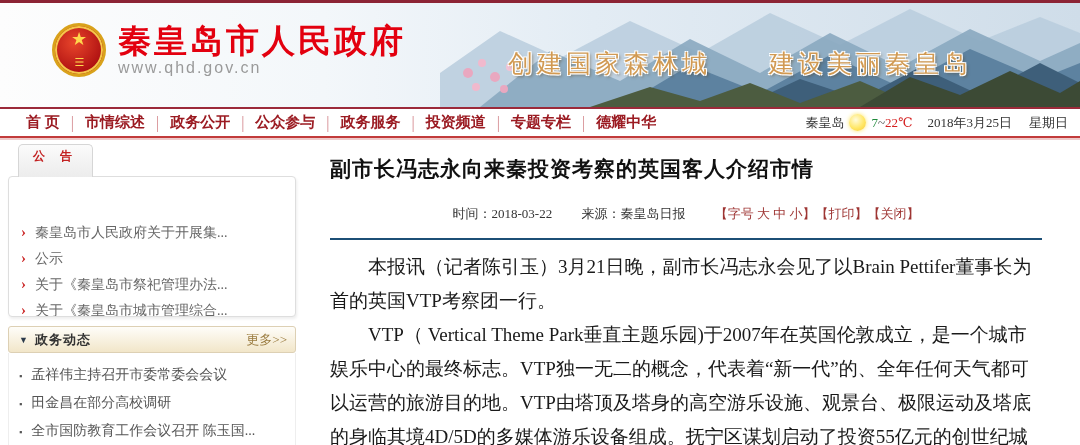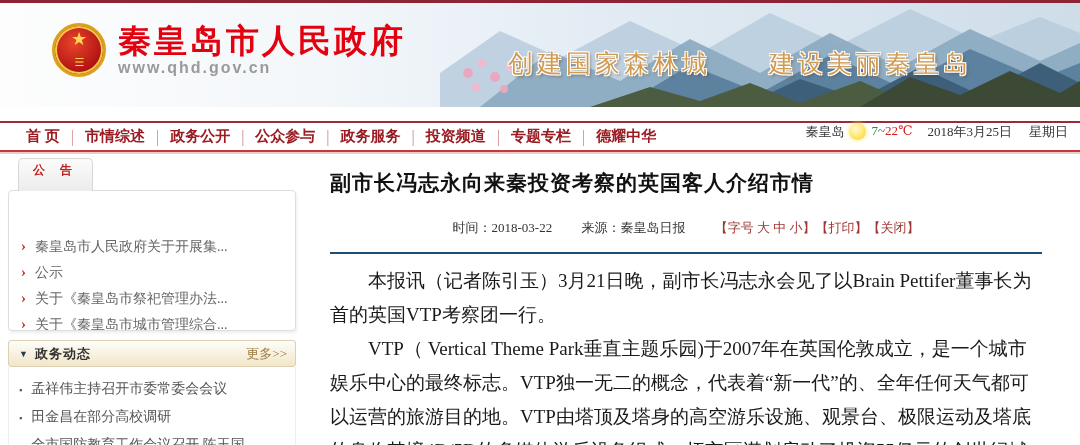--- a/index.html
+++ b/index.html
@@ -14,34 +14,34 @@
   .logo-area { position: absolute; left: 52px; top: 20px; display: flex; align-items: center; z-index: 2; }
   .emblem { width: 54px; height: 54px; border-radius: 50%;
     background: radial-gradient(circle at 40% 35%, #e8452b, #b01212 70%);
     border: 3px solid #d9a21b; position: relative; box-shadow: inset 0 0 0 2px #f5c84c; }
   .emblem .star { position: absolute; left: 0; right: 0; top: 4px; text-align: center;
     color: #ffd84d; font-size: 18px; line-height: 18px; }
   .emblem .gate { position: absolute; left: 0; right: 0; bottom: 6px; text-align: center;
     color: #ffd84d; font-size: 11px; line-height: 11px; letter-spacing: -1px; }
   .logo-text { margin-left: 12px; }
   .site-title { font-size: 33px; font-weight: bold; color: #e3000f; letter-spacing: 3px; line-height: 36px; }
-  .site-url { font-size: 16px; color: #9a9a9a; font-weight: bold; letter-spacing: 2px;
+  .site-url { font-size: 16px; color: #9a9a9a; font-weight: normal; letter-spacing: 2px;
     font-family: "Liberation Sans", sans-serif; }
   .slogans { position: absolute; left: 508px; top: 44px; z-index: 2; display: flex; gap: 58px;
     font-size: 25px; font-weight: normal; color: #d19a53; letter-spacing: 4px;
     text-shadow: 1px 1px 0 #fff, -1px -1px 0 #fff, 1px -1px 0 #fff, -1px 1px 0 #fff, 2px 2px 3px rgba(90,60,20,.55); }
 
   
   .navbar { position: relative; height: 31px; background: #fff;
     border-top: 2px solid #9c2a3a; border-bottom: 2px solid #c23b3b;
-    box-shadow: 0 2px 0 rgba(224,160,160,.55); margin-top: 14px; }
+    box-shadow: 0 2px 0 rgba(224,160,160,.55); }
   .nav-list { list-style: none; display: flex; align-items: center; height: 27px; padding-left: 26px; }
   .nav-item { font-size: 15px; font-weight: bold; color: #9b1b22; cursor: pointer; white-space: nowrap; }
   .nav-sep { color: #d4888e; margin: 0 11px; font-weight: normal; }
-  .weather { position: absolute; right: 12px; top: 0; height: 27px; display: flex; 
+  .weather { position: absolute; right: 12px; top: 0; height: 27px; display: flex; align-items: center;
     gap: 5px; font-size: 13px; color: #333; }
   .sun-icon { width: 17px; height: 17px; border-radius: 50%; display: inline-block;
     background: radial-gradient(circle at 40% 35%, #fffbdc, #ffe766 55%, #f8c830);
     box-shadow: 0 0 4px #ffe766; }
   .temp-low { color: #1f8a3b; }
   .temp-tilde { color: #444; }
   .temp-high { color: #d42020; }
   .weather-date { margin-left: 10px; }
   .weather-day { margin-left: 12px; }
 

